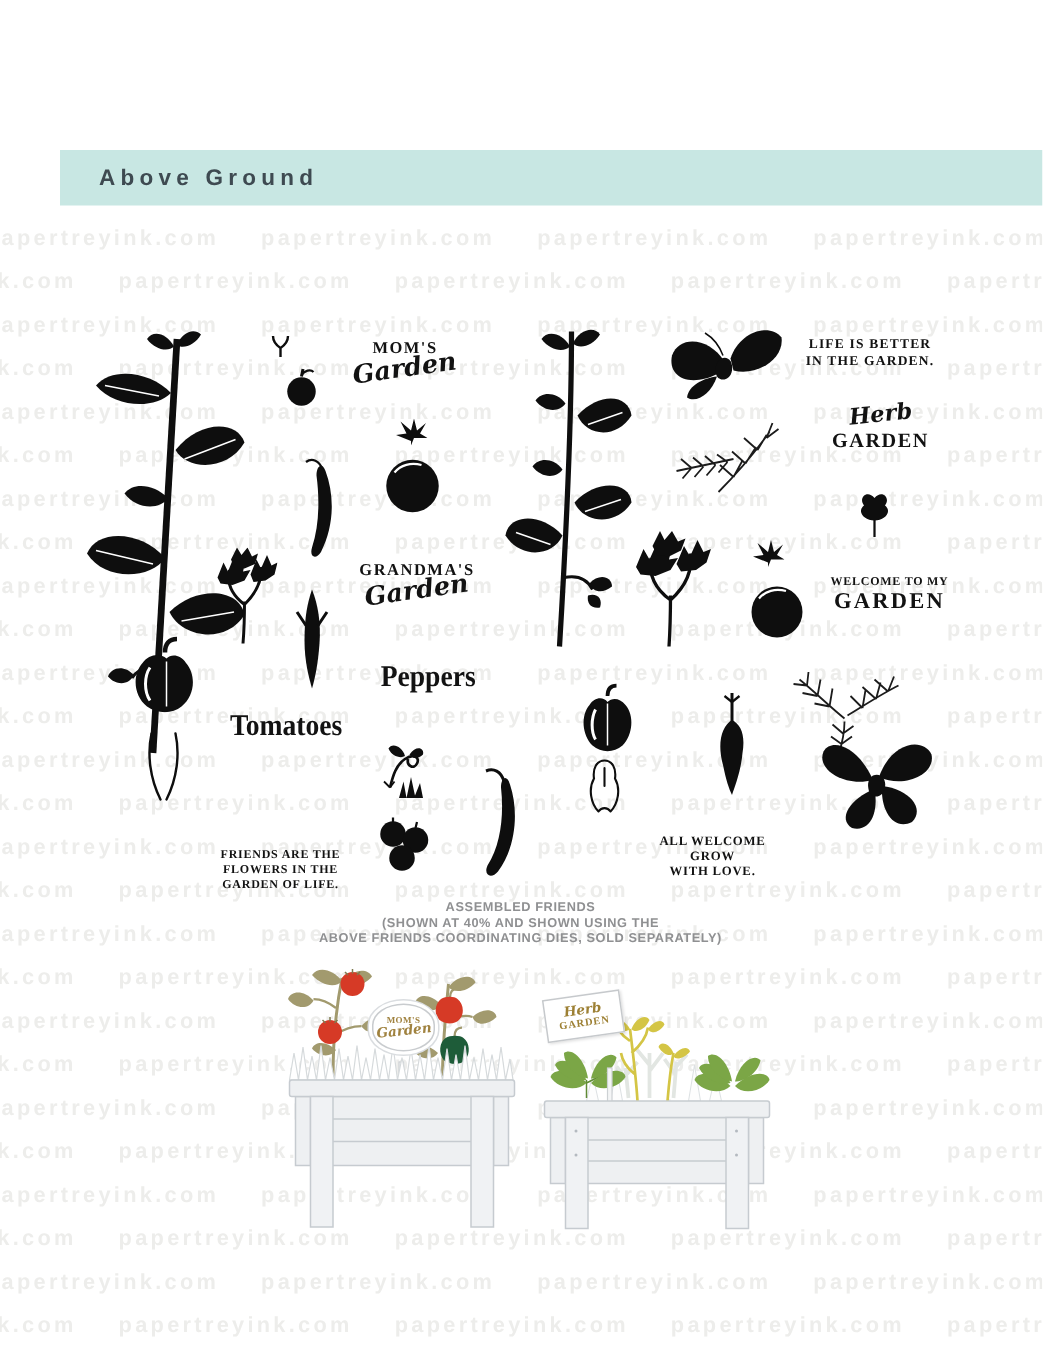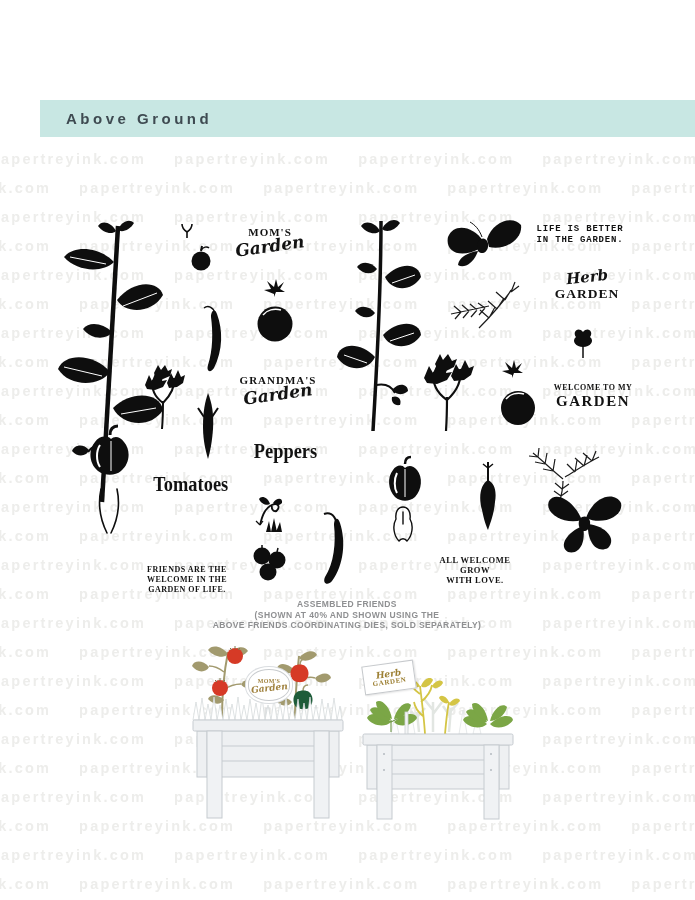--- a/index.html
+++ b/index.html
@@ -203,21 +203,21 @@
     <div class="sil" style="left:445px;top:215px;">
       <svg width="78" height="58" viewBox="0 0 78 58">
         <path d="M34,34 C14,44 0,36 3,22 C8,8 28,10 38,26 Z" fill="#0e0e0e"></path>
         <path d="M42,24 C48,6 68,0 76,10 C78,24 60,36 44,32 Z" fill="#0e0e0e"></path>
         <path d="M33,36 C29,48 19,54 13,50 C14,42 24,37 33,36 Z" fill="#0e0e0e"></path>
         <path d="M36,24 C40,22 44,26 43,32 C42,38 36,40 33,36 C31,32 32,26 36,24 Z" fill="#0e0e0e"></path>
         <path d="M37,22 C34,14 30,10 25,7" stroke="#0e0e0e" stroke-width="1" fill="none"></path>
       </svg>
     </div>
 
-    <div class="st caps-sm" style="left:536px;top:224px;width:88px;font-family:Liberation Mono, monospace;">
+    <div class="st caps-sm" style="left:536px;top:224px;width:88px;">
       <div>LIFE IS BETTER</div>
       <div>IN THE GARDEN.</div>
     </div>
 
     <div class="sil" style="left:449px;top:280px;">
       <svg width="76" height="50" viewBox="0 0 76 50">
         <path d="M2,34 L40,26 M12,32 L5,26 M12,32 L6,39 M20,31 L13,25 M20,31 L14,38 M28,30 L21,24 M28,30 L22,37 M36,28 L29,23 M36,28 L30,35" stroke="#1c1c1c" stroke-width="1.2" fill="none"></path>
         <path d="M30,48 C40,38 54,22 64,8 M40,38 L46,27 M40,38 L31,30 M48,29 L55,18 M48,29 L39,21 M56,20 L62,10 M56,20 L47,12 M62,12 L70,6 M62,12 L66,2" stroke="#1c1c1c" stroke-width="1.2" fill="none"></path>
       </svg>
     </div>
@@ -279,21 +279,21 @@
     </div>
 
     <div class="sil" style="left:94px;top:487px;">
       <svg width="30" height="48" viewBox="0 0 30 48">
         <path d="M7,2 C4,16 6,32 13,46 M23,2 C26,16 24,32 17,46" stroke="#0e0e0e" stroke-width="1.6" fill="none" stroke-linecap="round"></path>
       </svg>
     </div>
 
     <div class="st caps-xs" style="left:145px;top:535px;width:84px;margin-top:30px;">
       <div>FRIENDS ARE THE</div>
-      <div>WELCOME IN THE</div>
+      <div>FLOWERS IN THE</div>
       <div>GARDEN OF LIFE.</div>
     </div>
 
     <div class="sil" style="left:253px;top:493px;">
       <svg width="30" height="34" viewBox="0 0 30 34">
         <path d="M7,32 C9,24 11,17 17,13 C23,9 27,12 25,16 C23,20 18,18 19,13" stroke="#0e0e0e" stroke-width="1.8" fill="none"></path>
         <path d="M17,11 C15,4 8,2 6,6 C8,11 14,13 17,11 Z" fill="#0e0e0e"></path>
         <path d="M20,10 C24,4 30,5 29,10 C26,13 22,13 20,10 Z" fill="#0e0e0e"></path>
         <path d="M7,32 L3,28 M7,32 L10,28" stroke="#0e0e0e" stroke-width="1.2" fill="none"></path>
       </svg>

